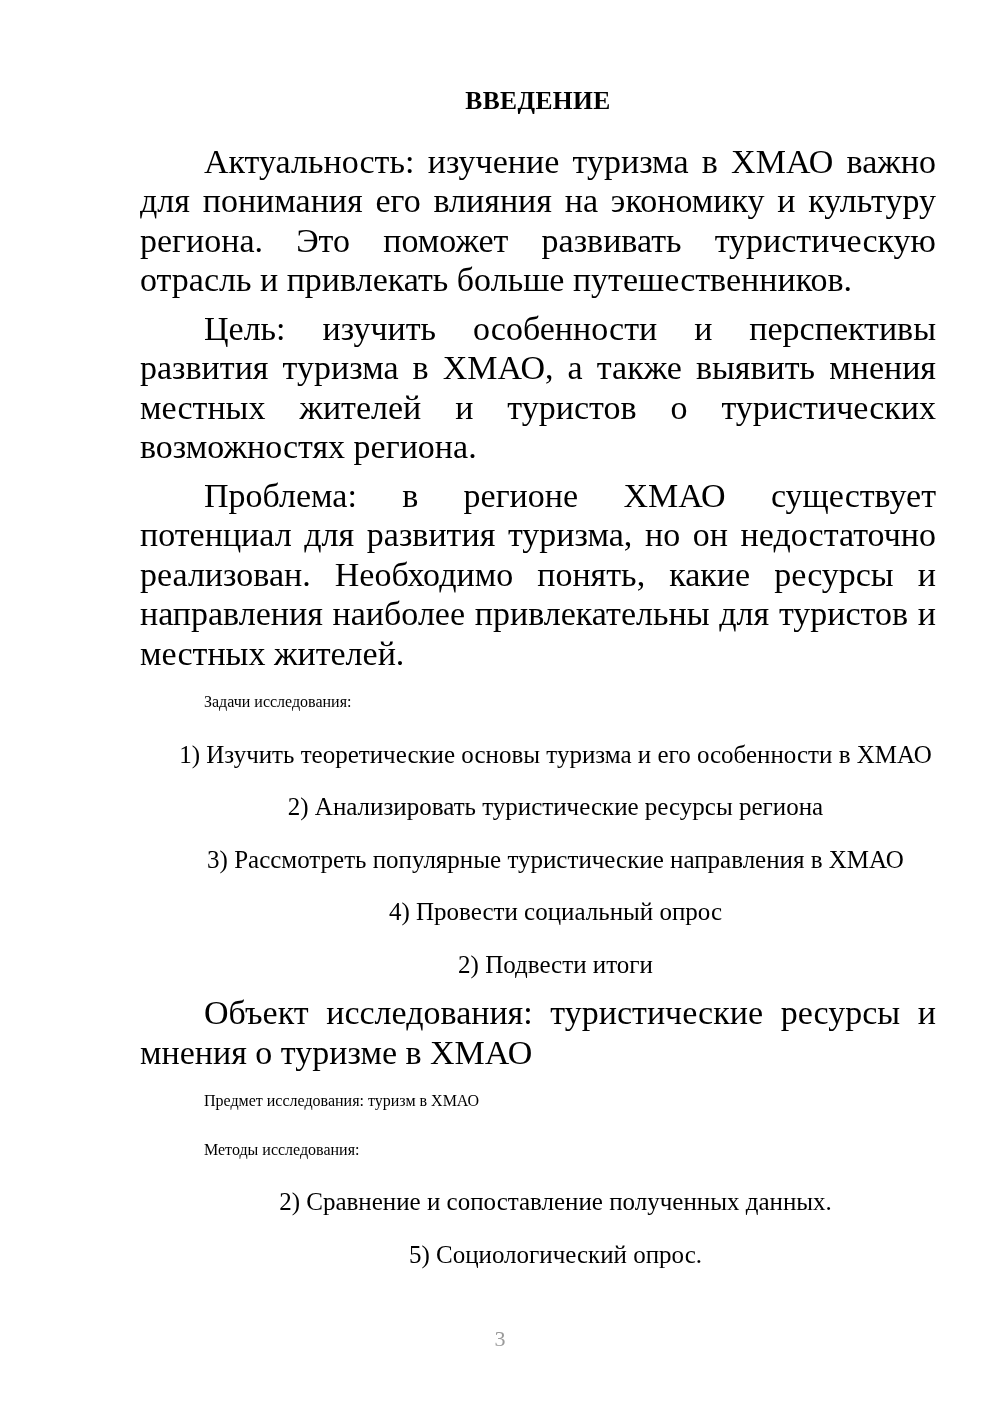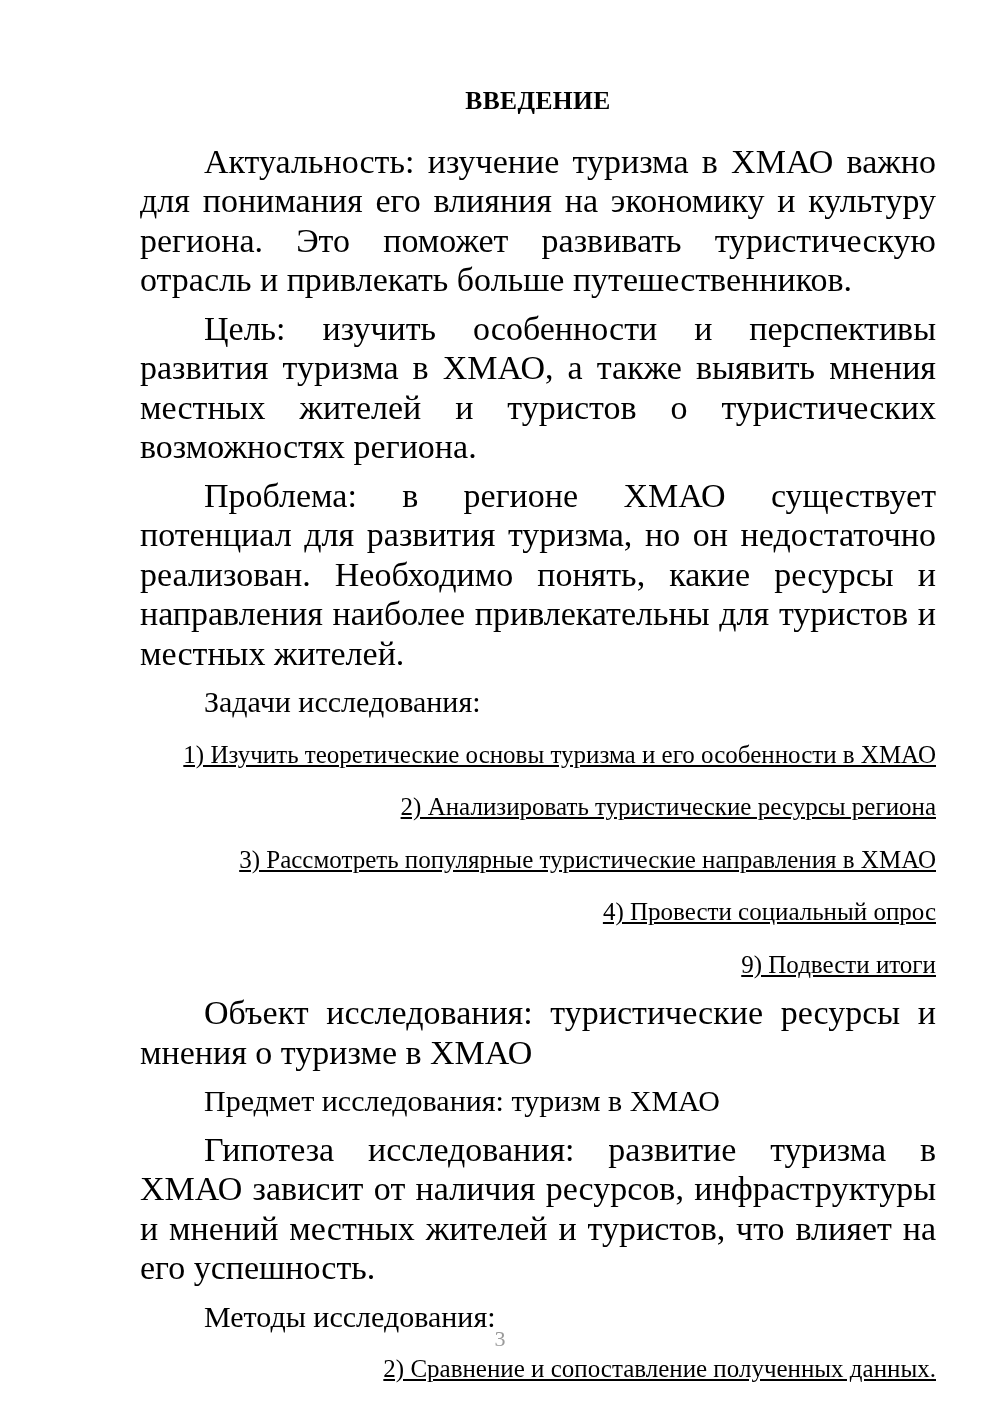--- a/index.html
+++ b/index.html
@@ -38,37 +38,36 @@
     text-justify: inter-word;
     text-indent: 64px;
     font-size: 34px;
     line-height: 39.5px;
     margin: 0 0 9px 0;
     hyphens: none;
   }
   .plain-line {
     text-align: left;
     text-indent: 64px;
-    font-size: 30px;
+    font-size: 16px;
     line-height: 39.5px;
     margin: 0 0 9px 0;
   }
   .list {
     list-style: none;
     margin: 0;
     padding: 0;
   }
   .list-item {
     font-size: 25px;
     line-height: 39.5px;
-    text-align: right;
+    text-align: center;
     margin: 13px 0 9px 0;
     padding-left: 35px;
     text-indent: 0;
-    text-decoration: underline;
   }
   .page-number {
     position: absolute;
     left: 0;
     right: 0;
     top: 1328px;
     text-align: center;
     font-size: 22px;
     color: #9a9a9a;
     line-height: 1;
@@ -89,28 +88,27 @@
 
     <p class="para">Проблема: в регионе ХМАО существует потенциал для развития туризма, но он недостаточно реализован. Необходимо понять, какие ресурсы и направления наиболее привлекательны для туристов и местных жителей.</p>
 
     <p class="plain-line">Задачи исследования:</p>
 
     <ul class="list">
       <li class="list-item">1) Изучить теоретические основы туризма и его особенности в ХМАО</li>
       <li class="list-item">2) Анализировать туристические ресурсы региона</li>
       <li class="list-item">3) Рассмотреть популярные туристические направления в ХМАО</li>
       <li class="list-item">4) Провести социальный опрос</li>
-      <li class="list-item">9) Подвести итоги</li>
+      <li class="list-item">2) Подвести итоги</li>
     </ul>
 
     <p class="para">Объект исследования: туристические ресурсы и мнения о туризме в ХМАО</p>
 
     <p class="plain-line">Предмет исследования: туризм в ХМАО</p>
 
-    <p class="para">Гипотеза исследования: развитие туризма в ХМАО зависит от наличия ресурсов, инфраструктуры и мнений местных жителей и туристов, что влияет на его успешность.</p>
 
     <p class="plain-line">Методы исследования:</p>
 
     <ul class="list">
       <li class="list-item">2) Сравнение и сопоставление полученных данных.</li>
       <li class="list-item">5) Социологический опрос.</li>
     </ul>
 
   </div>
 

